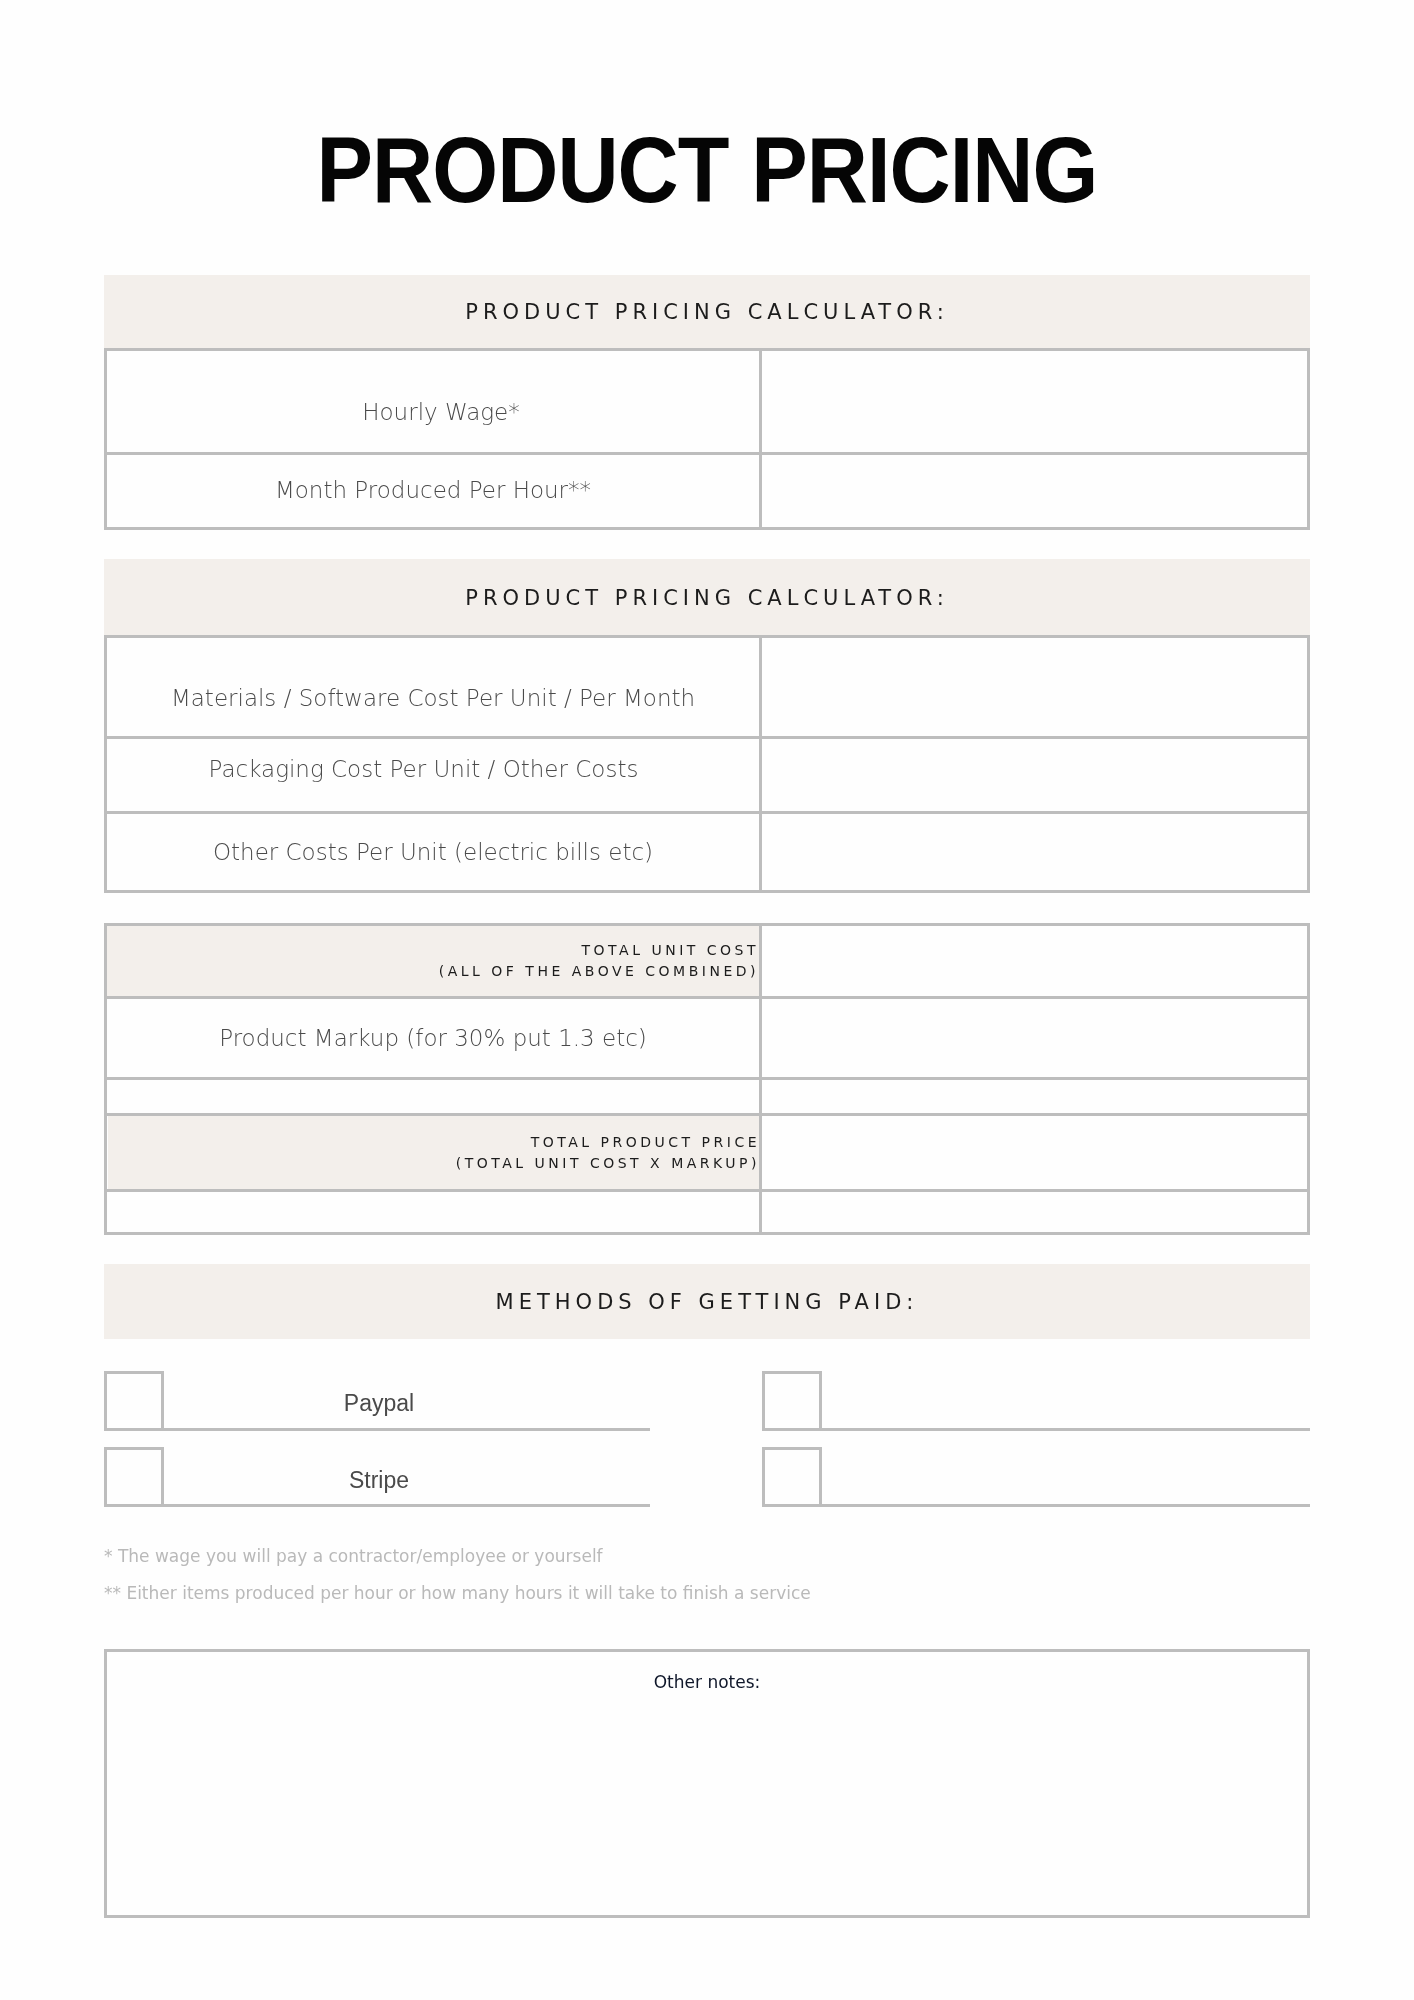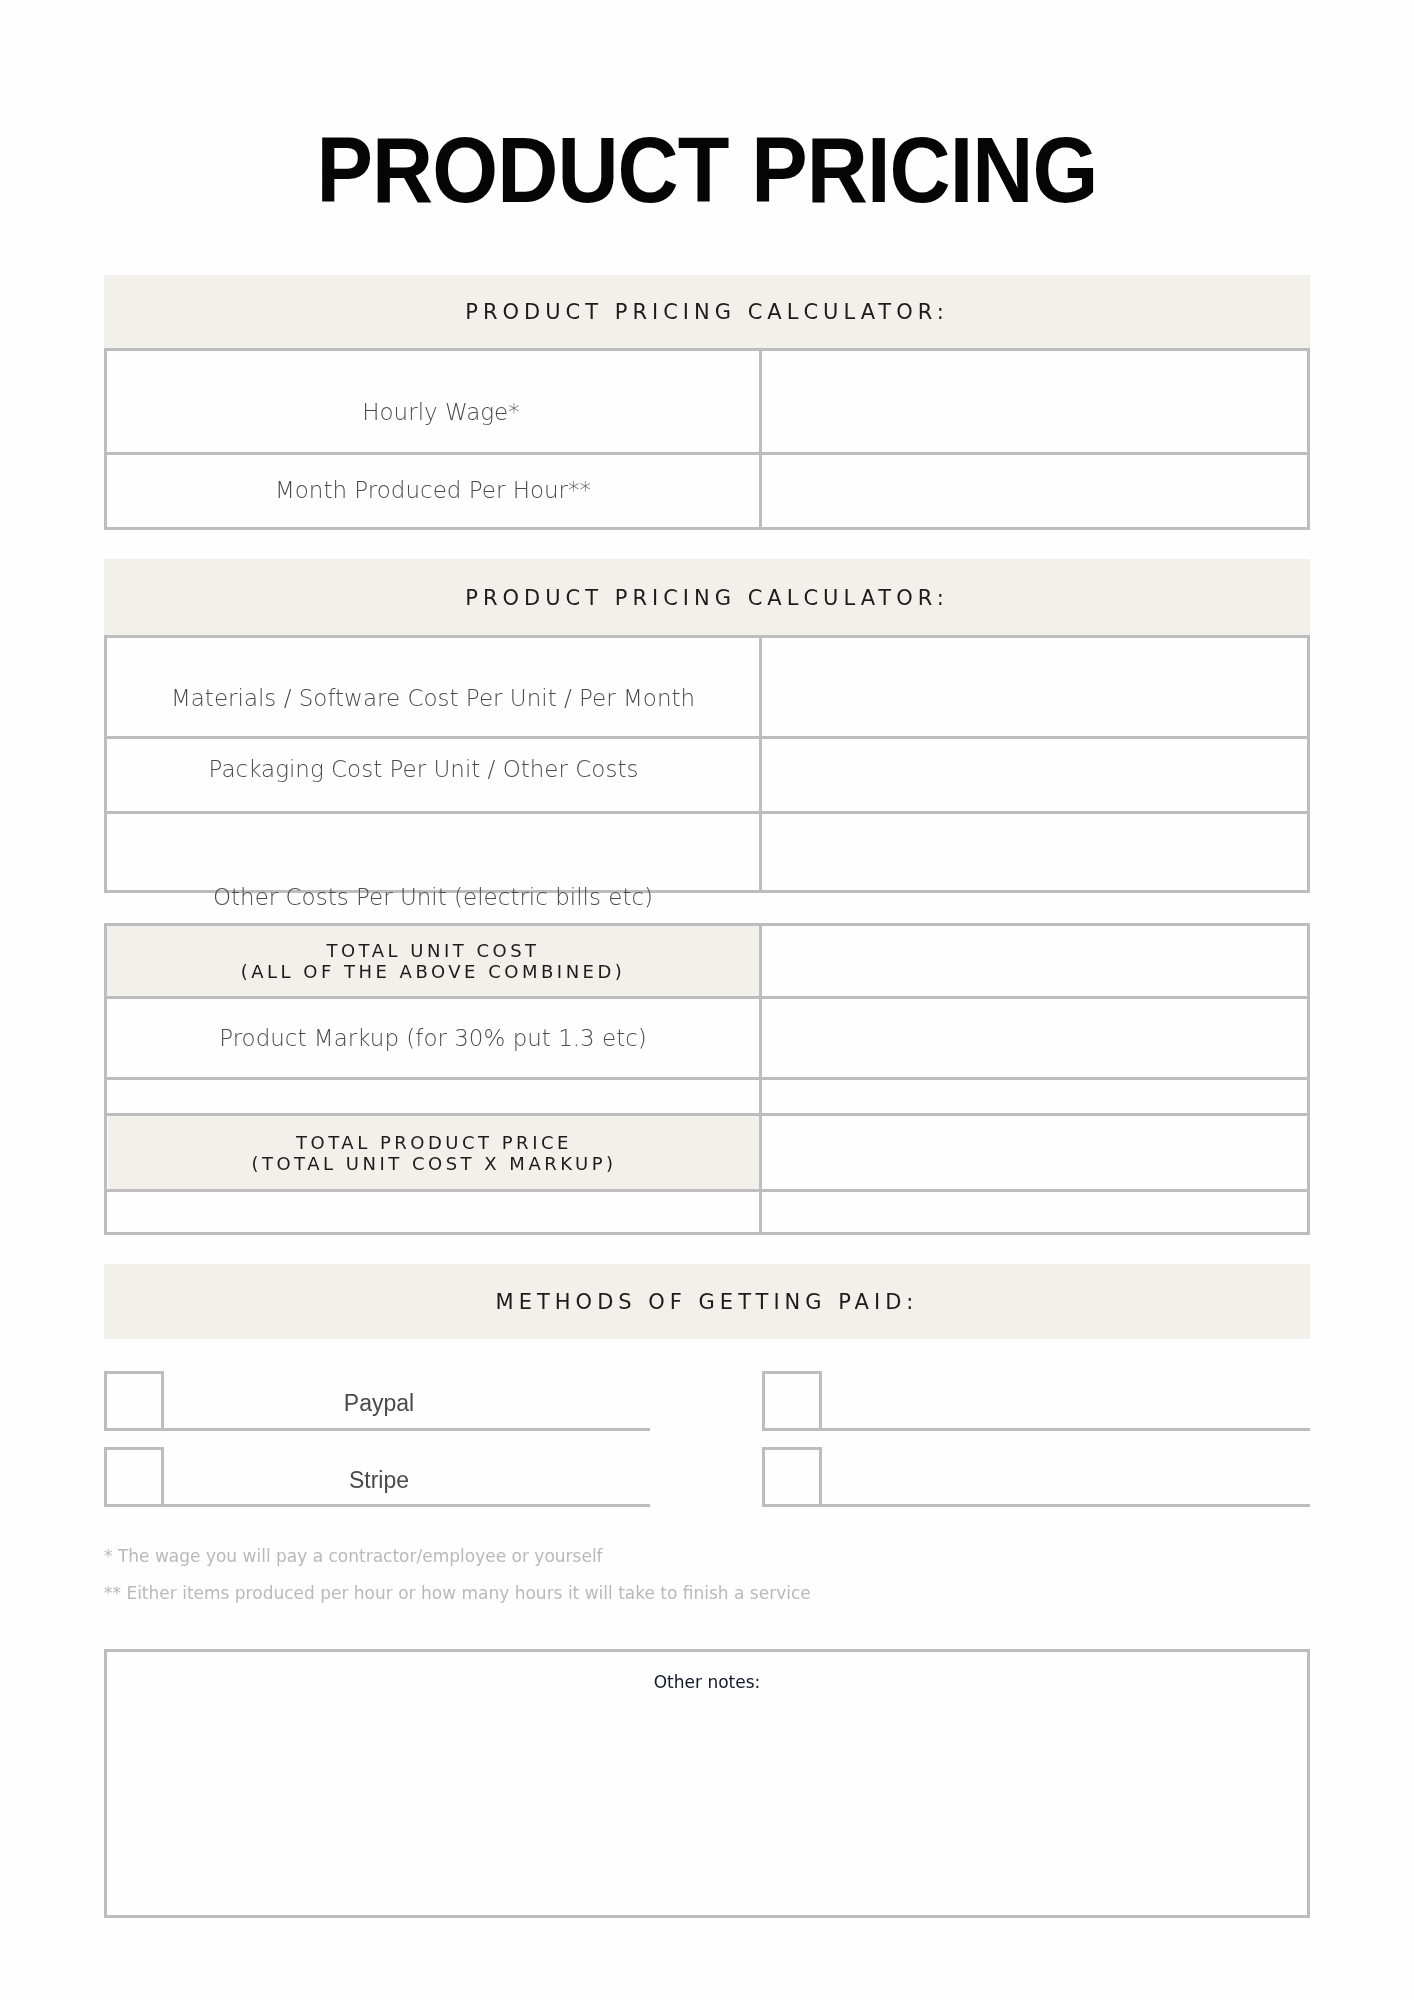--- a/index.html
+++ b/index.html
@@ -1,20 +1,20 @@
 <!DOCTYPE html>
 <html><head>
 <meta charset="utf-8">
 <style>
   html, body { margin: 0; padding: 0; }
   body { width: 1414px; height: 2000px; background: #fefefe; position: relative; font-family: "Liberation Sans", sans-serif; color: #444; overflow: hidden; }
   .abs { position: absolute; box-sizing: border-box; }
   .title { left: 0; width: 1414px; top: 118px; text-align: center; font-family: "Liberation Sans", sans-serif; font-weight: 700; font-size: 92px; color: #050505; letter-spacing: -1px; transform: scaleX(0.92); }
   .band { left: 104px; width: 1206px; background: #f3efeb; display: flex; align-items: center; justify-content: center; font-family: "DejaVu Sans", sans-serif; font-size: 21px; letter-spacing: 5px; color: #1c1c1c; }
-  .band2 { display:flex; flex-direction:column; align-items:center; justify-content:center; font-family: "DejaVu Sans", sans-serif; font-size: 18px; letter-spacing: 3.5px; color:#1c1c1c; line-height: 21px; background:#f3efeb; }
+  .band2 { display:flex; flex-direction:column; align-items:flex-end; justify-content:center; font-family: "DejaVu Sans", sans-serif; font-size: 14px; letter-spacing: 3.5px; color:#1c1c1c; line-height: 21px; background:#f3efeb; }
   .hline { left: 104px; width: 1206px; height: 3px; background: #bdbdbd; }
   .vline { width: 3px; background: #bdbdbd; }
   .cell-label { display:flex; align-items:center; justify-content:center; text-align:center; font-size: 23px; color: #4a4a4a; font-family: "DejaVu Sans", sans-serif; font-weight: 300; }
   .input-cell { background: transparent; }
   .cb { width: 60px; height: 58px; border: 3px solid #bdbdbd; border-bottom: none; background: transparent; }
   .cbline { height: 3px; background: #bdbdbd; }
   .cblabel { font-size: 23px; color: #4a4a4a; font-family: Liberation Sans, sans-serif; text-align: center; }
   .foot { font-size: 17px; color: #b9b9b9; font-family: "DejaVu Sans", sans-serif; }
   .notes { left: 104px; top: 1649px; width: 1206px; height: 269px; border: 3px solid #bdbdbd; }
   .notes-label { width: 100%; text-align: center; margin-top: 20px; font-size: 17px; color: #0f172a; font-family: "DejaVu Sans", sans-serif; }
@@ -37,21 +37,21 @@
 <div class="abs band" style="top:559px;height:77px;">PRODUCT PRICING CALCULATOR:</div>
 <div class="abs" style="left:104px;top:636px;width:1206px;height:257px;border:3px solid #bdbdbd;border-top:none;"></div>
 <div class="abs hline" style="top:635px;"></div>
 <div class="abs hline" style="top:736px;"></div>
 <div class="abs hline" style="top:811px;"></div>
 <div class="abs vline" style="left:759px;top:636px;height:256px;"></div>
 <div class="abs cell-label" style="left:107px;top:660px;width:652px;height:76px;">Materials / Software Cost Per Unit / Per Month</div>
 <div class="abs input-cell" style="left:762px;top:638px;width:545px;height:98px;"></div>
 <div class="abs cell-label" style="left:107px;top:739px;width:620px;height:60px;padding-left:13px;">Packaging Cost Per Unit / Other Costs</div>
 <div class="abs input-cell" style="left:762px;top:739px;width:545px;height:72px;"></div>
-<div class="abs cell-label" style="left:107px;top:859px;width:652px;height:76px;">Other Costs Per Unit (electric bills etc)</div>
+<div class="abs cell-label" style="left:107px;top:814px;width:652px;height:76px;">Other Costs Per Unit (electric bills etc)</div>
 <div class="abs input-cell" style="left:762px;top:814px;width:545px;height:76px;"></div>
 
 <div class="abs" style="left:104px;top:923px;width:1206px;height:312px;border:3px solid #bdbdbd;"></div>
 <div class="abs band2" style="left:107px;top:926px;width:652px;height:70px;">
   <span>TOTAL UNIT COST</span>
   <span>(ALL OF THE ABOVE COMBINED)</span>
 </div>
 <div class="abs input-cell" style="left:762px;top:926px;width:545px;height:70px;"></div>
 <div class="abs hline" style="top:996px;"></div>
 <div class="abs cell-label" style="left:107px;top:999px;width:652px;height:78px;">Product Markup (for 30% put 1.3 etc)</div>

